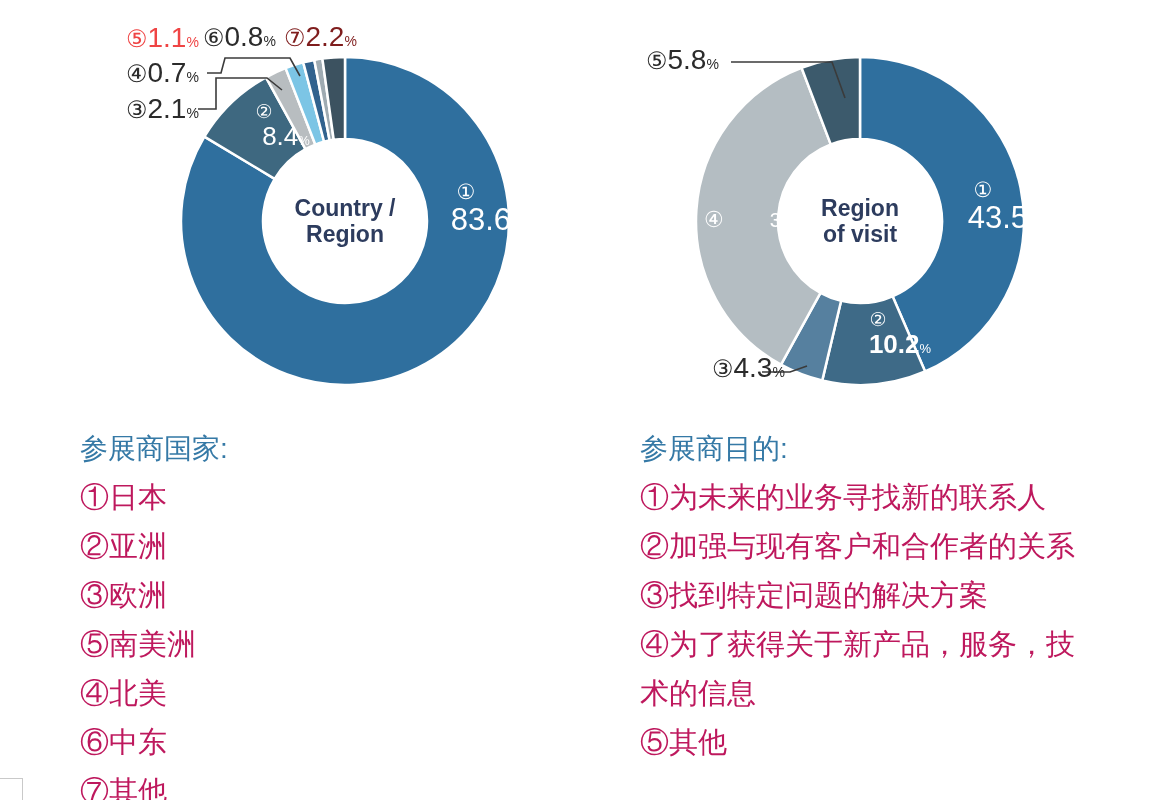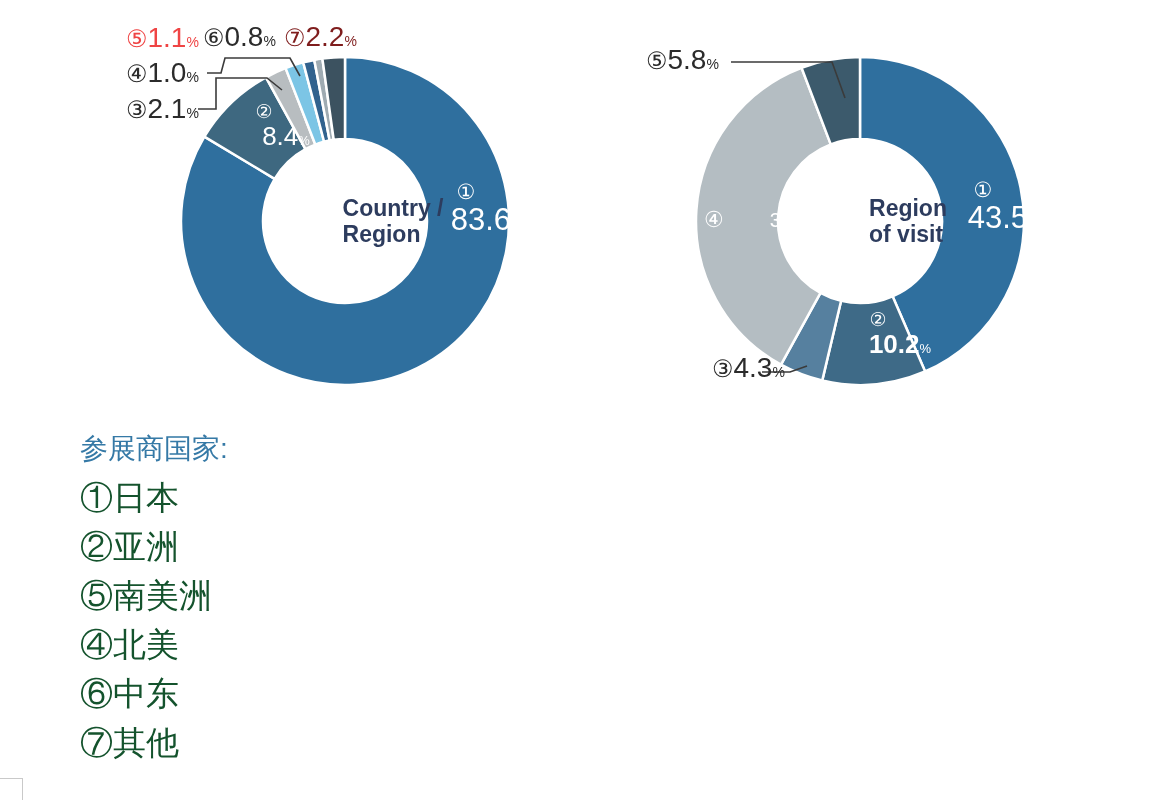--- a/index.html
+++ b/index.html
@@ -4,38 +4,37 @@
 <style>
   html,body { margin:0; padding:0; background:#ffffff; }
   .canvas {
     position:relative; width:1173px; height:800px; background:#ffffff;
     font-family:"Liberation Sans", sans-serif; overflow:hidden;
   }
   .donut-chart { position:absolute; width:334px; height:334px; }
   .donut-chart svg { display:block; width:334px; height:334px; }
   .center-label {
     position:absolute; left:50%; top:50%; transform:translate(-50%,-50%);
-    text-align:left; color:#2D3C5E; font-weight:bold; font-size:23px; line-height:26px;
+    text-align:center; color:#2D3C5E; font-weight:bold; font-size:23px; line-height:26px;
     white-space:nowrap;
-    margin-left:48px;
   }
   .seg-label { position:absolute; transform:translate(-50%,0); text-align:center; color:#ffffff; }
   .seg-label .marker  { display:block; font-weight:400; }
   .seg-label .num     { font-weight:500; line-height:1.05;margin-left:44px; }
   .seg-label .pct     { font-weight:400; }
   .seg-label.inline { white-space:nowrap; }
   .seg-label.inline .marker { display:inline; margin-right:2px; }
   .out-label { position:absolute; color:#2b2b2b; white-space:nowrap; }
   .out-label .marker { font-size:24px; }
   .out-label .num    { font-size:28px; font-weight:500; }
   .out-label .pct    { font-size:14px; font-weight:400; }
   .overlay { position:absolute; left:0; top:0; pointer-events:none; }
   .legend { position:absolute; }
   .legend-title { font-size:28px; line-height:49px; font-weight:400; }
-  .legend-item  { font-size:33px; line-height:49px; color:#14532d; }
+  .legend-item  { font-size:29px; line-height:49px; color:#be185d; }
   .corner-artifact {
     position:absolute; left:0; top:778px; width:22px; height:22px;
     border-top:1px solid #c9c9c9; border-right:1px solid #c9c9c9;
   }
 </style>
 </head>
 <body>
 
 <div class="canvas">
 
@@ -73,38 +72,49 @@
       <polyline points="198,109 216,109 216,78 267,78 282,90" fill="none" stroke="#3b3b3b" stroke-width="1.6"></polyline>
       <polyline points="207,73 221,73 225,58 290,58 300,76" fill="none" stroke="#3b3b3b" stroke-width="1.6"></polyline>
       <polyline points="762,372 790,372 807,366" fill="none" stroke="#3b3b3b" stroke-width="1.6"></polyline>
       <polyline points="731,62 832,62 845,98" fill="none" stroke="#3b3b3b" stroke-width="1.6"></polyline>
     </svg>
 
   <div id="labels">
       <div class="seg-label" style="left: 466px; top: 180px;"><span class="marker" style="font-size: 21px;">①</span><span class="num" style="font-size: 31px;">83.6</span><span class="pct" style="font-size: 16px;">%</span></div>
       <div class="seg-label" style="left: 264px; top: 100px;"><span class="marker" style="font-size: 19px;">②</span><span class="num" style="font-size: 26px;">8.4</span><span class="pct" style="font-size: 13px;">%</span></div>
       <div class="out-label" style="left: 126px; top: 93px; color: rgb(43, 43, 43);"><span class="marker">③</span><span class="num">2.1</span><span class="pct">%</span></div>
-      <div class="out-label" style="left: 126px; top: 57px; color: rgb(43, 43, 43);"><span class="marker">④</span><span class="num">1.0</span><span class="pct">%</span></div>
+      <div class="out-label" style="left: 126px; top: 57px; color: rgb(43, 43, 43);"><span class="marker">④</span><span class="num">0.7</span><span class="pct">%</span></div>
       <div class="out-label" style="left: 126px; top: 22px; color: #ef4444;"><span class="marker">⑤</span><span class="num">1.1</span><span class="pct">%</span></div>
       <div class="out-label" style="left: 203px; top: 21px; color: rgb(43, 43, 43);"><span class="marker">⑥</span><span class="num">0.8</span><span class="pct">%</span></div>
       <div class="out-label" style="left: 284px; top: 21px; color: #7f1d1d;"><span class="marker">⑦</span><span class="num">2.2</span><span class="pct">%</span></div>
       <div class="seg-label" style="left: 983px; top: 178px;"><span class="marker" style="font-size: 21px;">①</span><span class="num" style="font-size: 31px;">43.5</span><span class="pct" style="font-size: 16px;">%</span></div>
       <div class="seg-label" style="left: 878px; top: 308px;"><span class="marker" style="font-size: 19px;">②</span><span class="num" style="font-size: 26px; font-weight: bold;">10.2</span><span class="pct" style="font-size: 13px;">%</span></div>
       <div class="seg-label inline" style="left: 763px; top: 207px;"><span class="marker" style="font-size: 22px;">④</span><span class="num" style="font-size: 20px;">36.2</span><span class="pct" style="font-size: 15px;">%</span></div>
       <div class="out-label" style="left: 712px; top: 352px; color: rgb(43, 43, 43);"><span class="marker">③</span><span class="num">4.3</span><span class="pct">%</span></div>
       <div class="out-label" style="left: 646px; top: 44px; color: rgb(43, 43, 43);"><span class="marker">⑤</span><span class="num">5.8</span><span class="pct">%</span></div>
     </div>
 
   <div class="legend" id="legend-0" style="left:80px; top:424px;">
     <div class="legend-title" style="color: rgb(53, 121, 166);">参展商国家:</div>
     <div class="legend-items">
         <div class="legend-item">①日本</div>
         <div class="legend-item">②亚洲</div>
+        <div class="legend-item">③欧洲</div>
         <div class="legend-item">⑤南美洲</div>
         <div class="legend-item">④北美</div>
         <div class="legend-item">⑥中东</div>
         <div class="legend-item">⑦其他</div>
       </div>
   </div>
 
+  <div class="legend" id="legend-1" style="left:640px; top:424px; width:440px;">
+    <div class="legend-title" style="color: rgb(53, 121, 166);">参展商目的:</div>
+    <div class="legend-items">
+        <div class="legend-item">①为未来的业务寻找新的联系人</div>
+        <div class="legend-item">②加强与现有客户和合作者的关系</div>
+        <div class="legend-item">③找到特定问题的解决方案</div>
+        <div class="legend-item">④为了获得关于新产品，服务，技术的信息</div>
+        <div class="legend-item">⑤其他</div>
+      </div>
+  </div>
 
   <div class="corner-artifact"></div>
 </div>
 
 </body></html>

